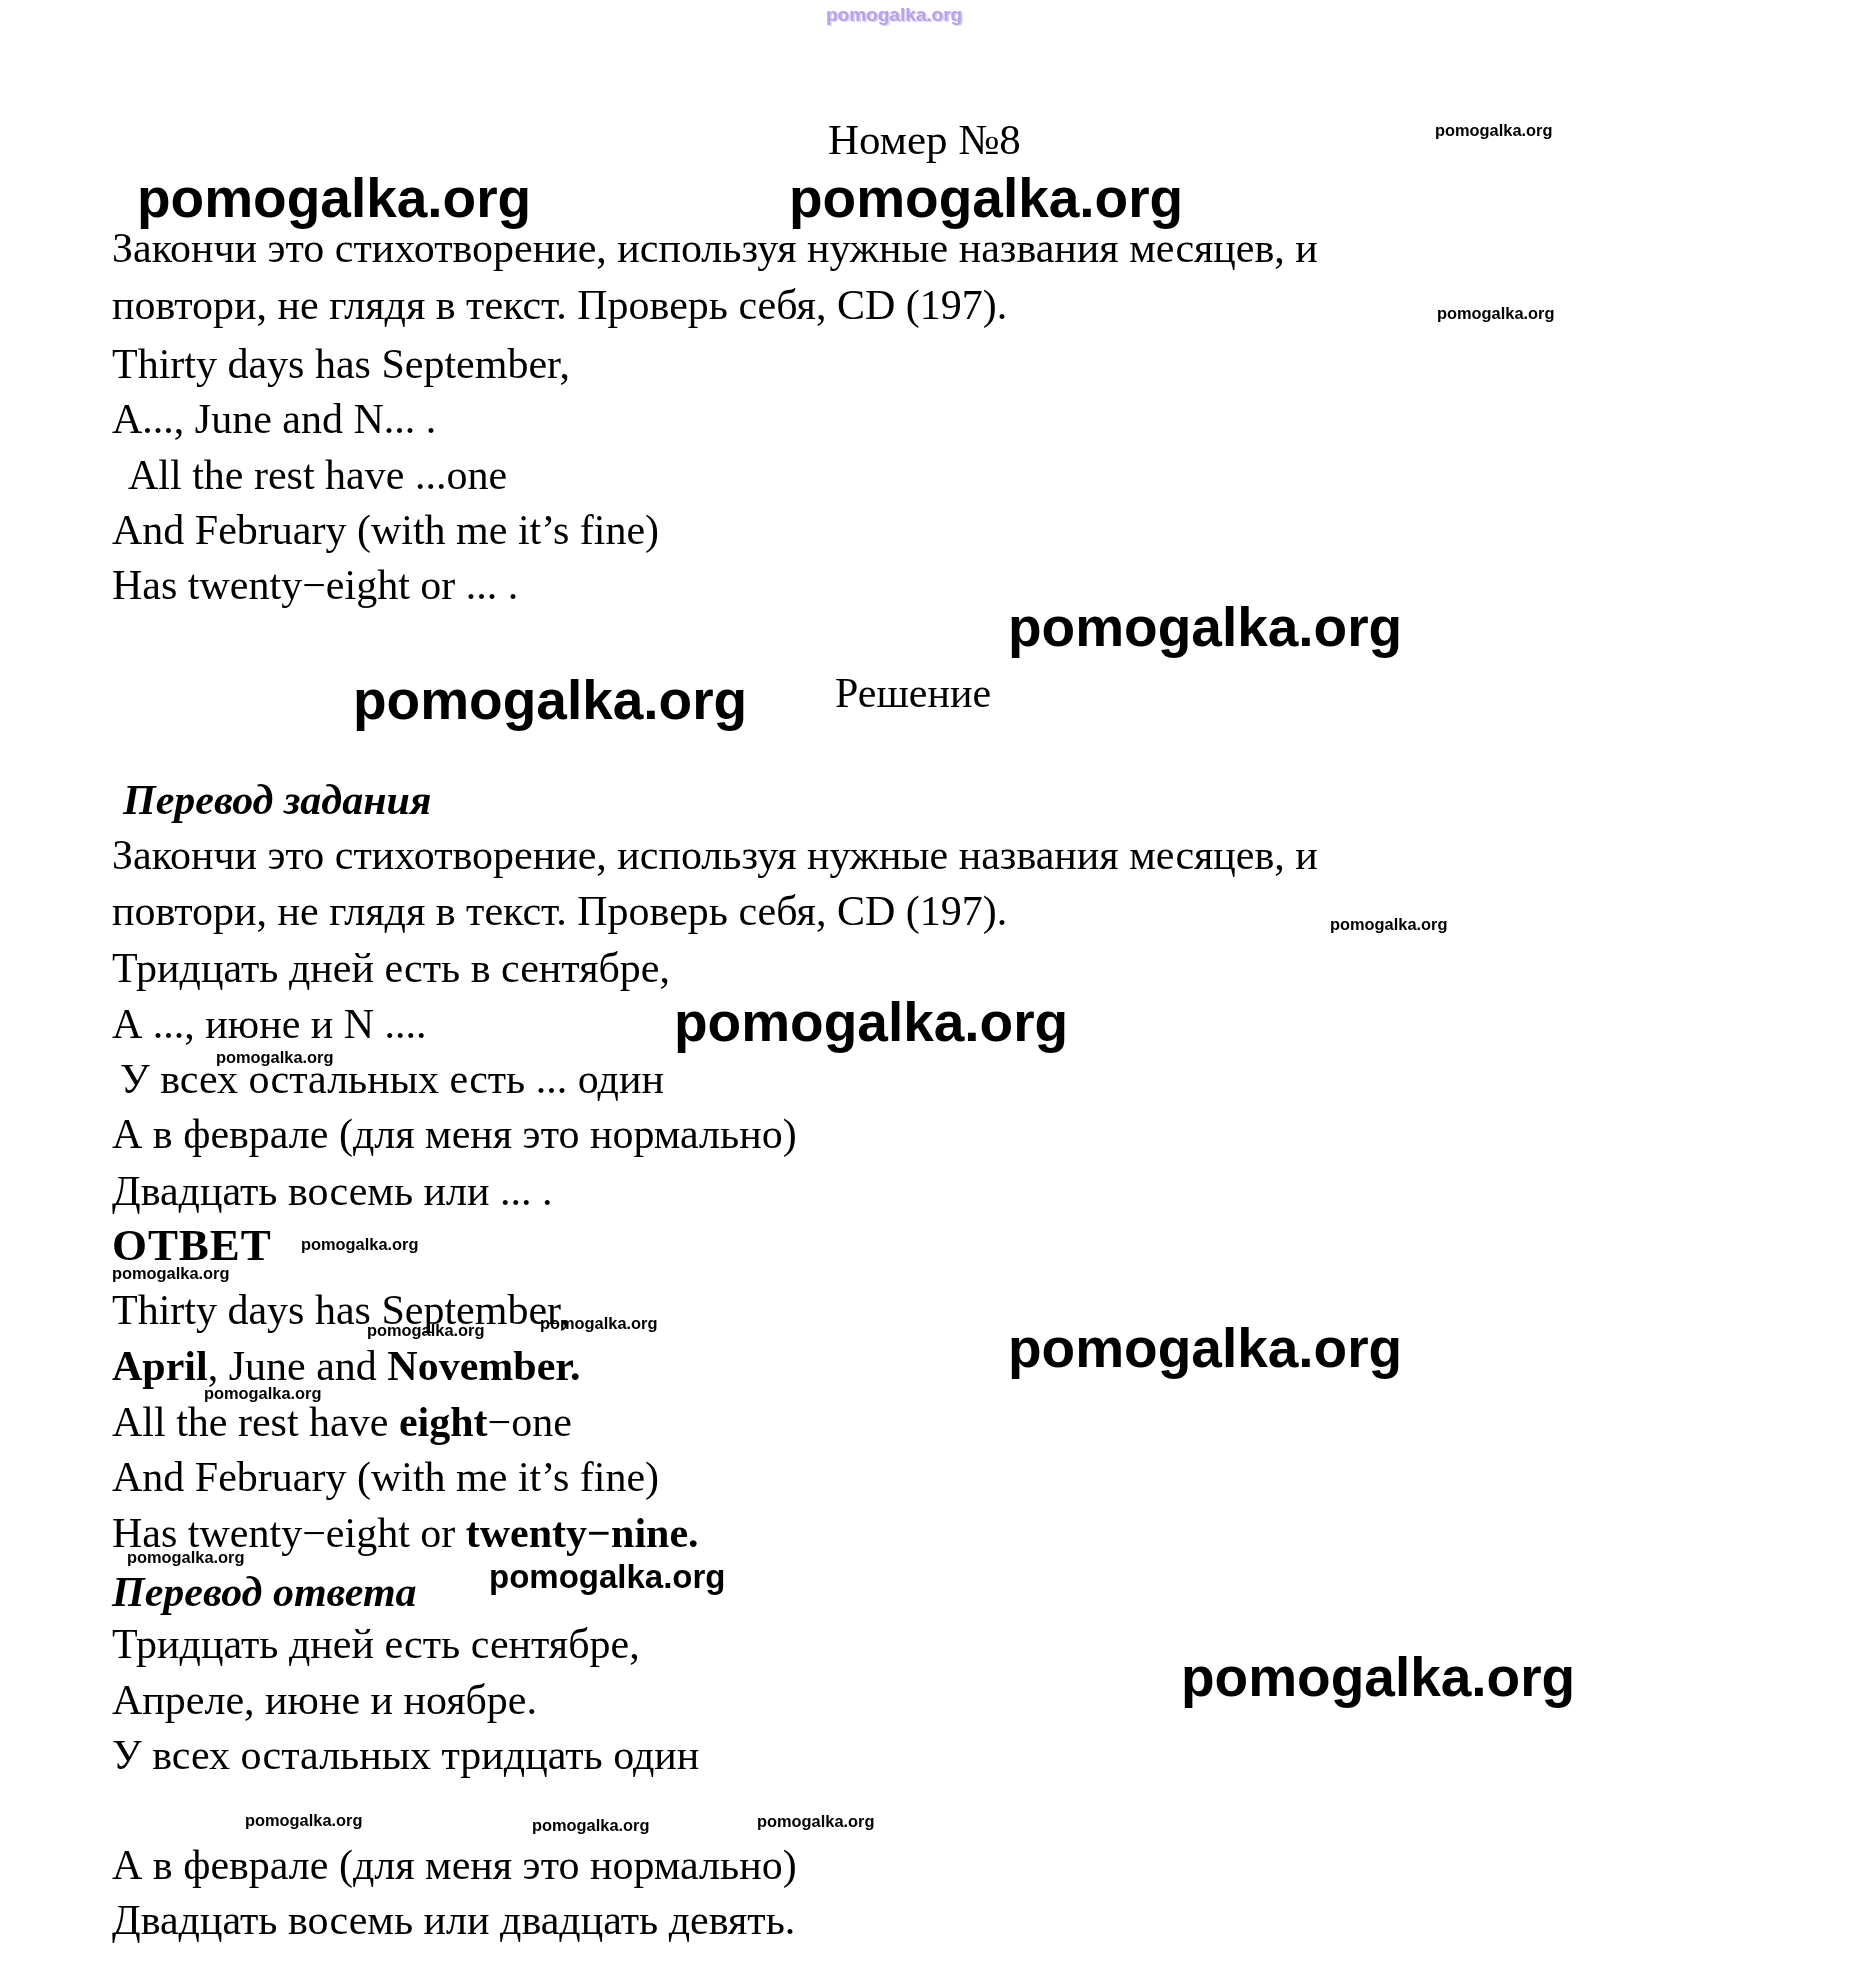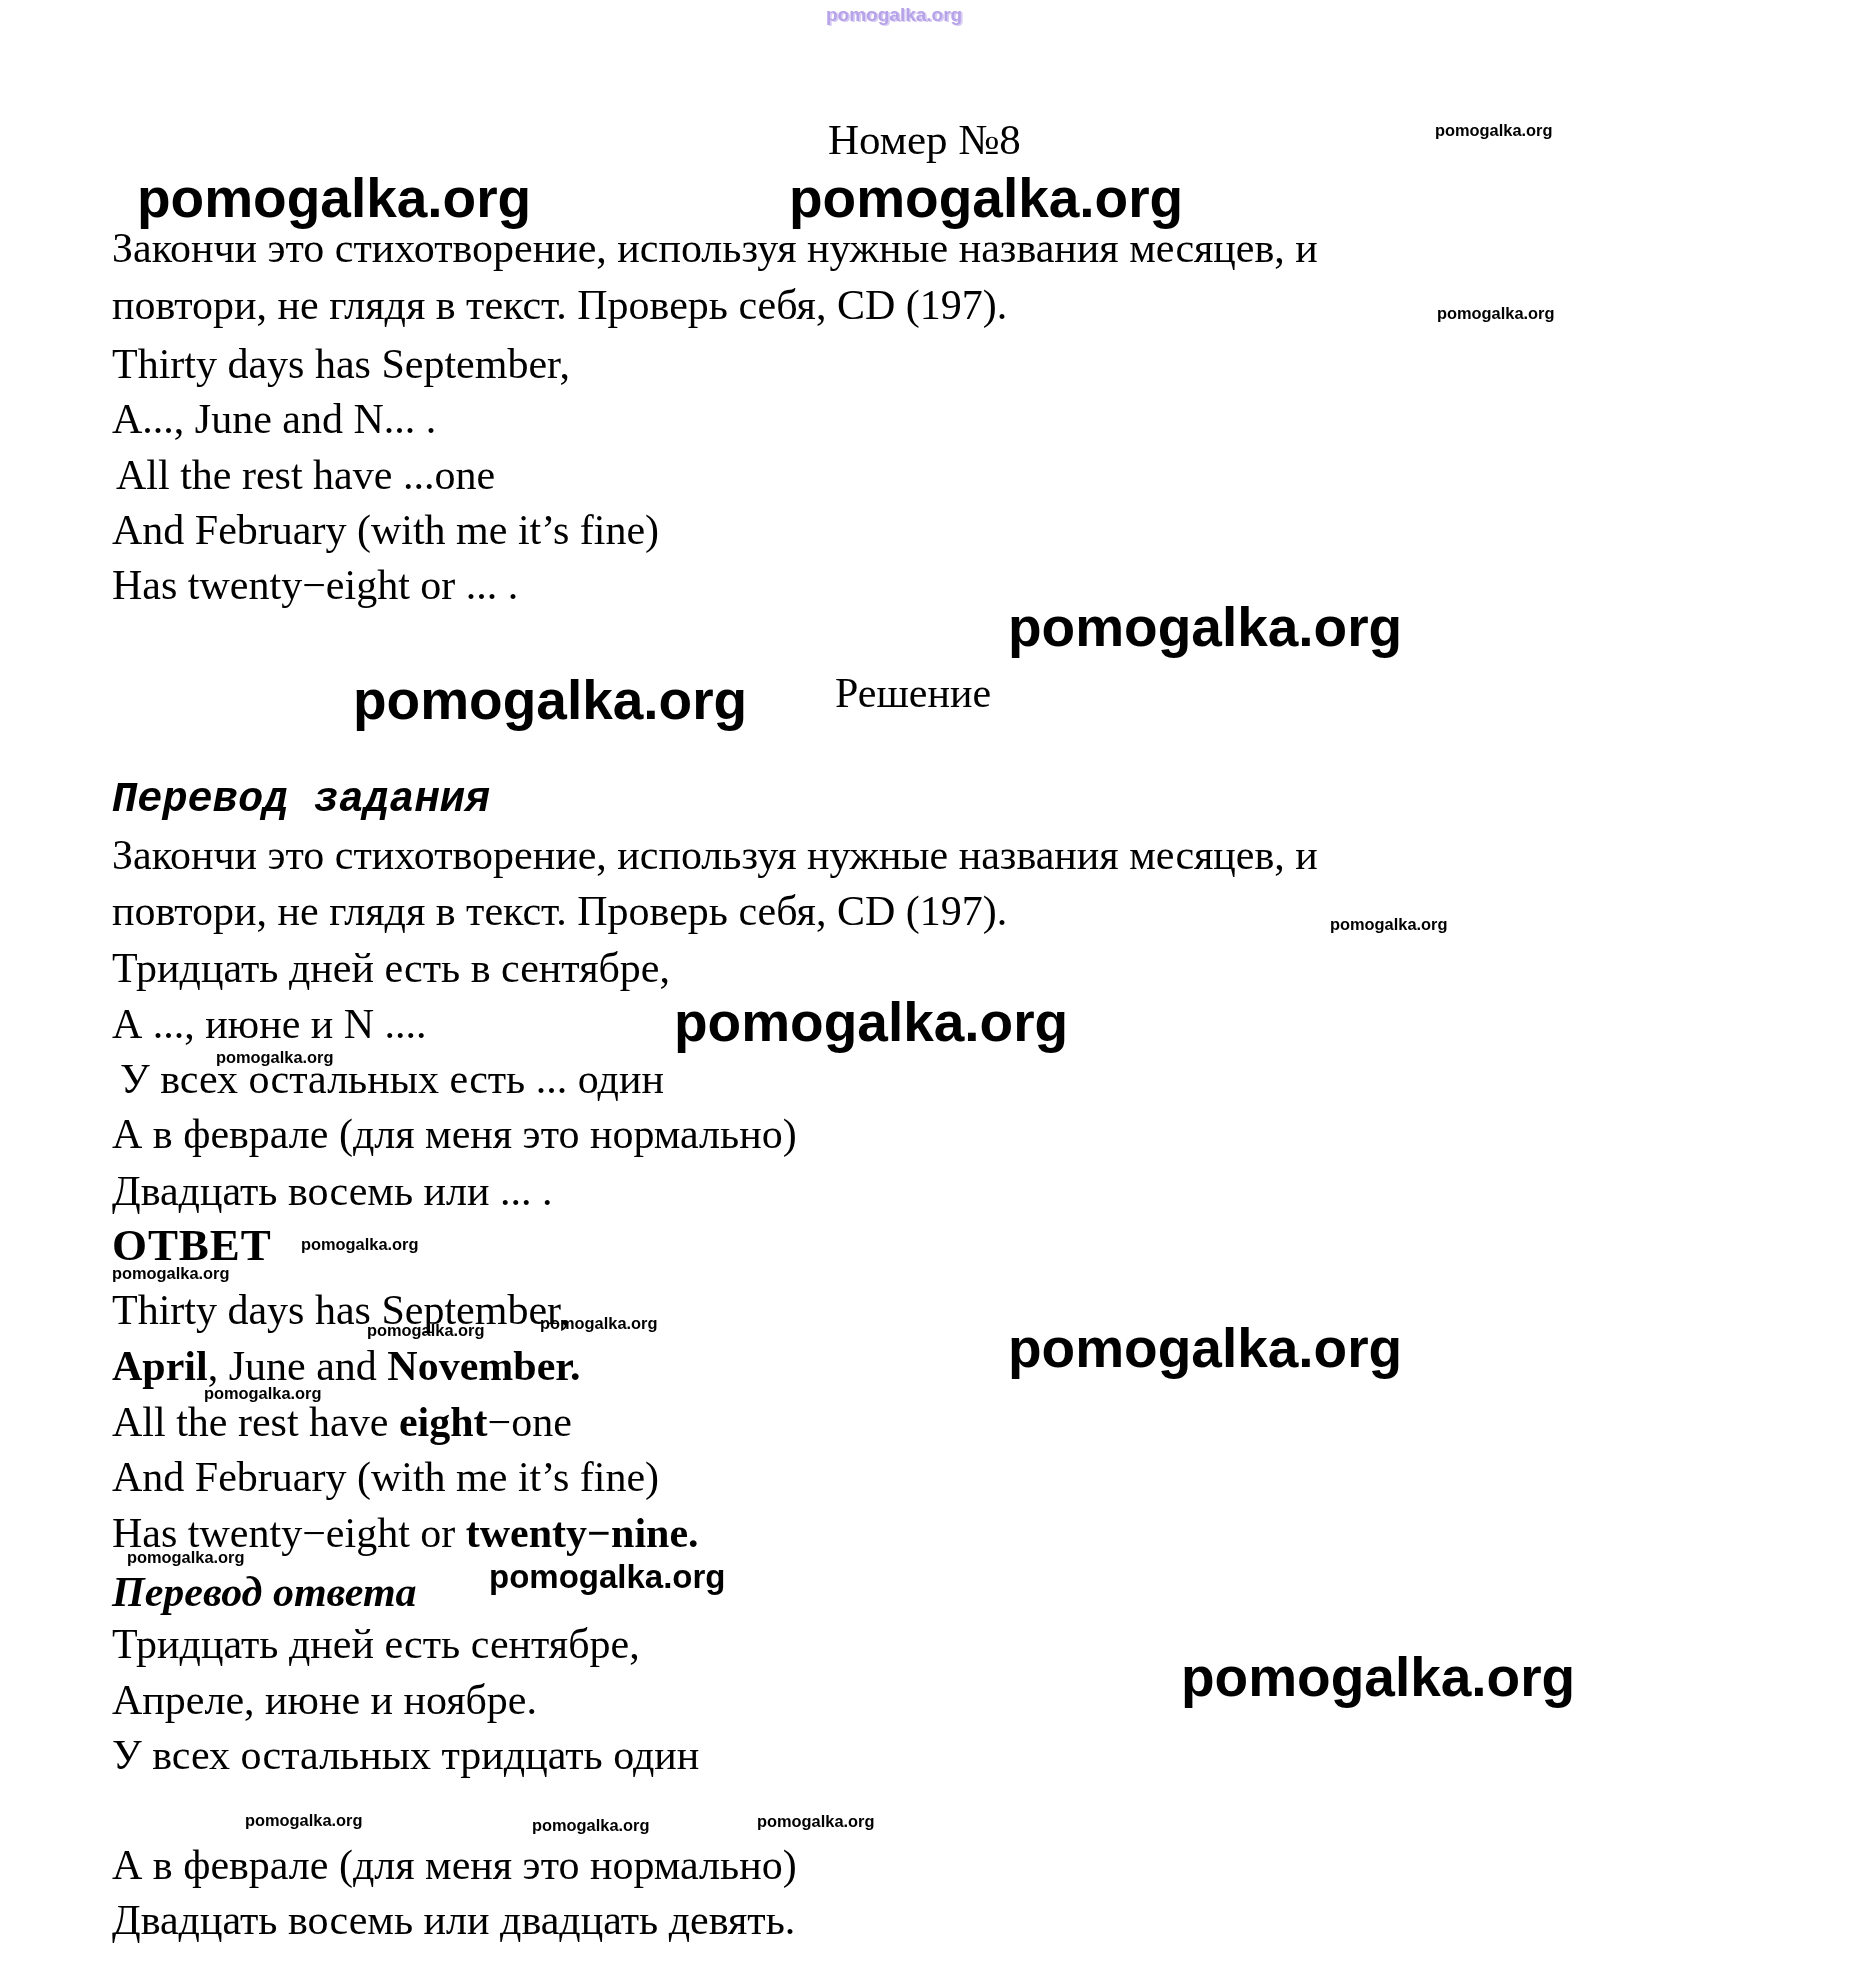--- a/index.html
+++ b/index.html
@@ -51,30 +51,30 @@
 
   <div class="wm wm-big" style="left:137px; top:166px;">pomogalka.org</div>
   <div class="wm wm-big" style="left:789px; top:166px;">pomogalka.org</div>
 
   <div class="line" style="left:112px; top:223px;">Закончи это стихотворение, используя нужные названия месяцев, и</div>
   <div class="line" style="left:112px; top:280px;">повтори, не глядя в текст. Проверь себя, CD (197).</div>
   <div class="wm wm-small" style="left:1437px; top:304px;">pomogalka.org</div>
 
   <div class="line" style="left:112px; top:339px;">Thirty days has September,</div>
   <div class="line" style="left:112px; top:394px;text-align:center;">A..., June and N... .</div>
-  <div class="line" style="left:116px; top:450px;text-align:right;">All the rest have ...one</div>
+  <div class="line" style="left:128px; top:450px;text-align:right;">All the rest have ...one</div>
   <div class="line" style="left:112px; top:505px;">And February (with me it’s fine)</div>
   <div class="line" style="left:112px; top:560px;">Has twenty−eight or ... .</div>
 
   <div class="wm wm-big" style="left:1008px; top:595px;">pomogalka.org</div>
   <div class="wm wm-big" style="left:353px; top:668px;">pomogalka.org</div>
 
   <div class="line" style="left:835px; top:668px;">Решение</div>
 
-  <div class="line bi" style="left:112px; top:775px;font-family:Liberation Mono, monospace;">Перевод задания</div>
+  <div class="line bi" style="left:123px; top:775px;">Перевод задания</div>
   <div class="line" style="left:112px; top:830px;">Закончи это стихотворение, используя нужные названия месяцев, и</div>
   <div class="line" style="left:112px; top:886px;">повтори, не глядя в текст. Проверь себя, CD (197).</div>
   <div class="wm wm-small" style="left:1330px; top:915px;">pomogalka.org</div>
 
   <div class="line" style="left:112px; top:943px;">Тридцать дней есть в сентябре,</div>
   <div class="line" style="left:112px; top:999px;">А ..., июне и N ....</div>
   <div class="wm wm-big" style="left:674px; top:990px;">pomogalka.org</div>
   <div class="wm wm-small" style="left:216px; top:1048px;">pomogalka.org</div>
   <div class="line" style="left:120px; top:1054px;">У всех остальных есть ... один</div>
   <div class="line" style="left:112px; top:1109px;">А в феврале (для меня это нормально)</div>

